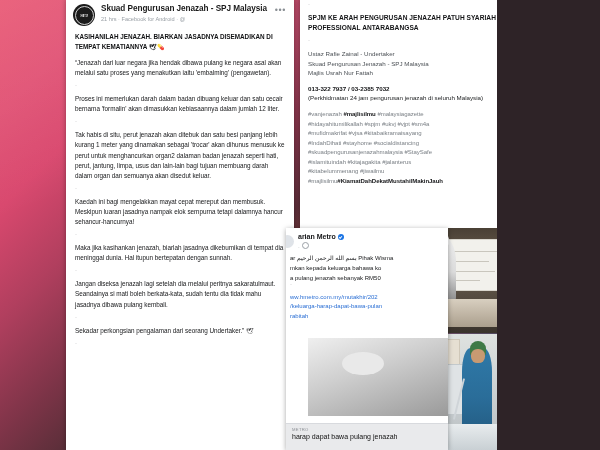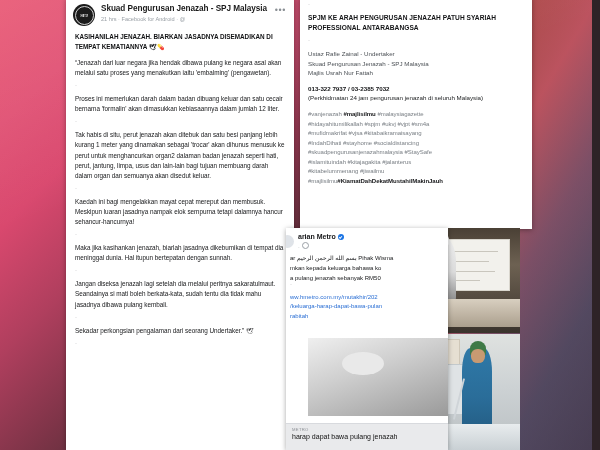--- a/index.html
+++ b/index.html
@@ -1,21 +1,21 @@
 <!DOCTYPE html>
 <html><head>
 <meta charset="utf-8">
 <style>
   html,body{margin:0;padding:0;}
   body{
     width:600px;height:450px;overflow:hidden;
     font-family:"Liberation Sans",sans-serif;
     background:#2e2327;
   }
-  .stage{position:relative;width:592px;height:450px;overflow:hidden;}
+  .stage{position:relative;width:497px;height:450px;overflow:hidden;}
 
   
   .bg{position:absolute;inset:0;
     background:
       linear-gradient(135deg,
         #e8526f 0%, #e04f72 12%, #d9486e 22%,
         #b03f5e 34%, #7e3448 46%,
         #4a2c32 58%, #3b2a2c 70%, #33282b 82%, #2c2428 100%);
   }
   .bg2{position:absolute;inset:0;

